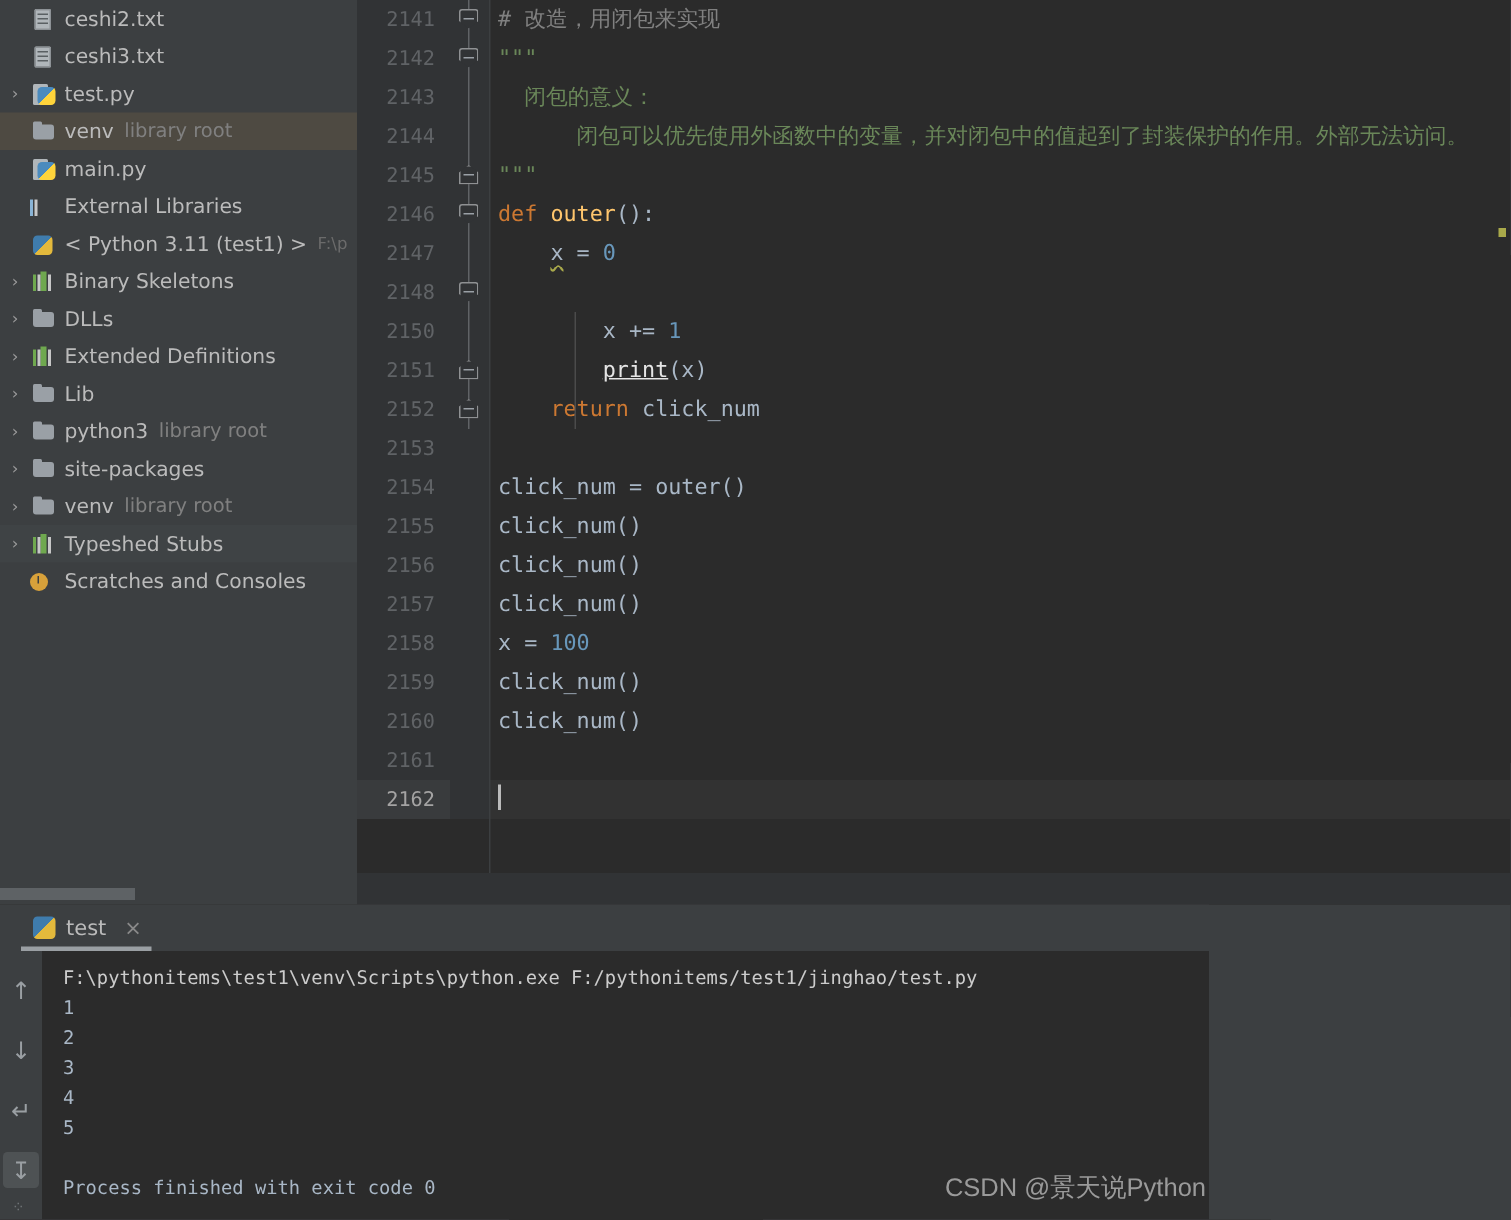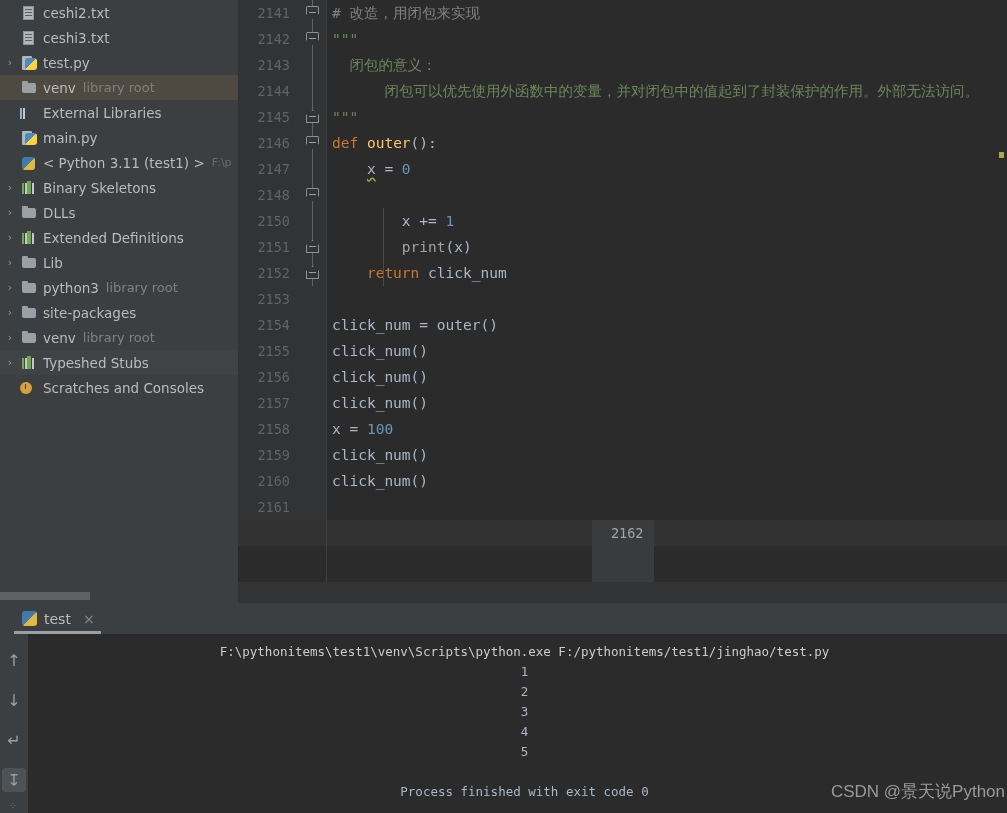--- a/index.html
+++ b/index.html
@@ -102,21 +102,21 @@
   
   .editor {
     flex: 1; height: 603px; background: #2b2b2b; position: relative; overflow: hidden;
   }
   .editor-inner { position: relative; }
   .code-line {
     height: 26px; display: flex; align-items: center;
     font-family: "DejaVu Sans Mono", "Liberation Mono", monospace;
     font-size: 14.5px; white-space: pre;
   }
-  .code-line.current { background: #323232; flex-direction: column; }
+  .code-line.current { background: #323232; }
   .gutter {
     width: 62px; flex: 0 0 62px; text-align: right; padding-right: 10px;
     color: #606366; font-size: 13.5px;
     font-family: "DejaVu Sans Mono","Liberation Mono", monospace;
     background: #313335;
     height: 26px; line-height: 26px;
   }
   .code-line.current .gutter { color: #a4a3a3; background:#393b3d; }
   .foldcol {
     width: 26px; flex: 0 0 26px; height: 26px; position: relative; background: #313335;
@@ -137,21 +137,21 @@
     content:""; position:absolute; left:2px; top:5px; width:7px; height:1px; background:#9aa0a6;
   }
 
   
   .c-kw { color: #cc7832; }
   .c-def { color: #ffc66d; }
   .c-num { color: #6897bb; }
   .c-comment { color: #808080; }
   .c-str { color: #6a8759; }
   .c-plain { color: #a9b7c6; }
-  .c-builtin { color: #a3a3a3; }
+  .c-builtin { color: #e5e5e5; text-decoration: underline; }
   .underwave {
     text-decoration: underline; text-decoration-style: wavy;
     text-decoration-color: #a9a94a; text-underline-offset: 3px;
   }
   .underwave-grey {
     text-decoration: underline; text-decoration-style: wavy;
     text-decoration-color: #7a7a55; text-underline-offset: 3px;
   }
   .caret {
     display:inline-block; width:2px; height:17px; background:#bbbbbb;
@@ -161,21 +161,21 @@
     position:absolute; width:1px; background:#4b4b4b;
   }
   .editor-marker {
     position:absolute; right:3px; width:5px; height:6px; background:#a9a94a;
   }
   .editor-bottom-sep {
     position:absolute; left:0; right:0; bottom:0; height:21px; background:#313335;
   }
 
   
-  .bottom { height: 210px; width: 1007px; background: #3c3f41; position: relative; text-align: center; }
+  .bottom { height: 210px; width: 806px; background: #3c3f41; position: relative; }
   .run-tabs { height: 29px; display:flex; align-items:flex-end; position:relative; background:#3c3f41; }
   .run-tab {
     display:flex; align-items:center; gap:7px; height:27px;
     padding: 0 10px 0 22px; position:relative; font-size:14px; color:#bbbbbb;
   }
   .run-tab .tab-underline {
     position:absolute; left:14px; right:4px; bottom:-2px; height:3px; background:#9a9fa3;
   }
   .tab-py-icon { width:15px; height:15px; border-radius:3px;
      background: linear-gradient(135deg, #3f7cad 0 50%, #e3b93c 50% 100%); }
@@ -231,27 +231,27 @@
             <span class="label">test.py</span>
           </div>
           <div class="tree-row selected">
             <span class="arrow empty">›</span>
             <span class="ico ico-folder"></span>
             <span class="label">venv</span>
             <span class="sub">library root</span>
           </div>
           <div class="tree-row">
             <span class="arrow empty">›</span>
+            <span class="ico ico-py"></span>
+            <span class="label">main.py</span>
+          </div>
+          <div class="tree-row">
+            <span class="arrow empty">›</span>
             <span class="ico ico-extlib"></span>
             <span class="label">External Libraries</span>
-          </div>
-          <div class="tree-row">
-            <span class="arrow empty">›</span>
-            <span class="ico ico-py"></span>
-            <span class="label">main.py</span>
           </div>
           <div class="tree-row">
             <span class="arrow empty">›</span>
             <span class="ico ico-pyplain"></span>
             <span class="label">&lt; Python 3.11 (test1) &gt;</span>
             <span class="sub-dim">F:\p</span>
           </div>
           <div class="tree-row">
             <span class="arrow">›</span>
             <span class="ico ico-lib"></span>

